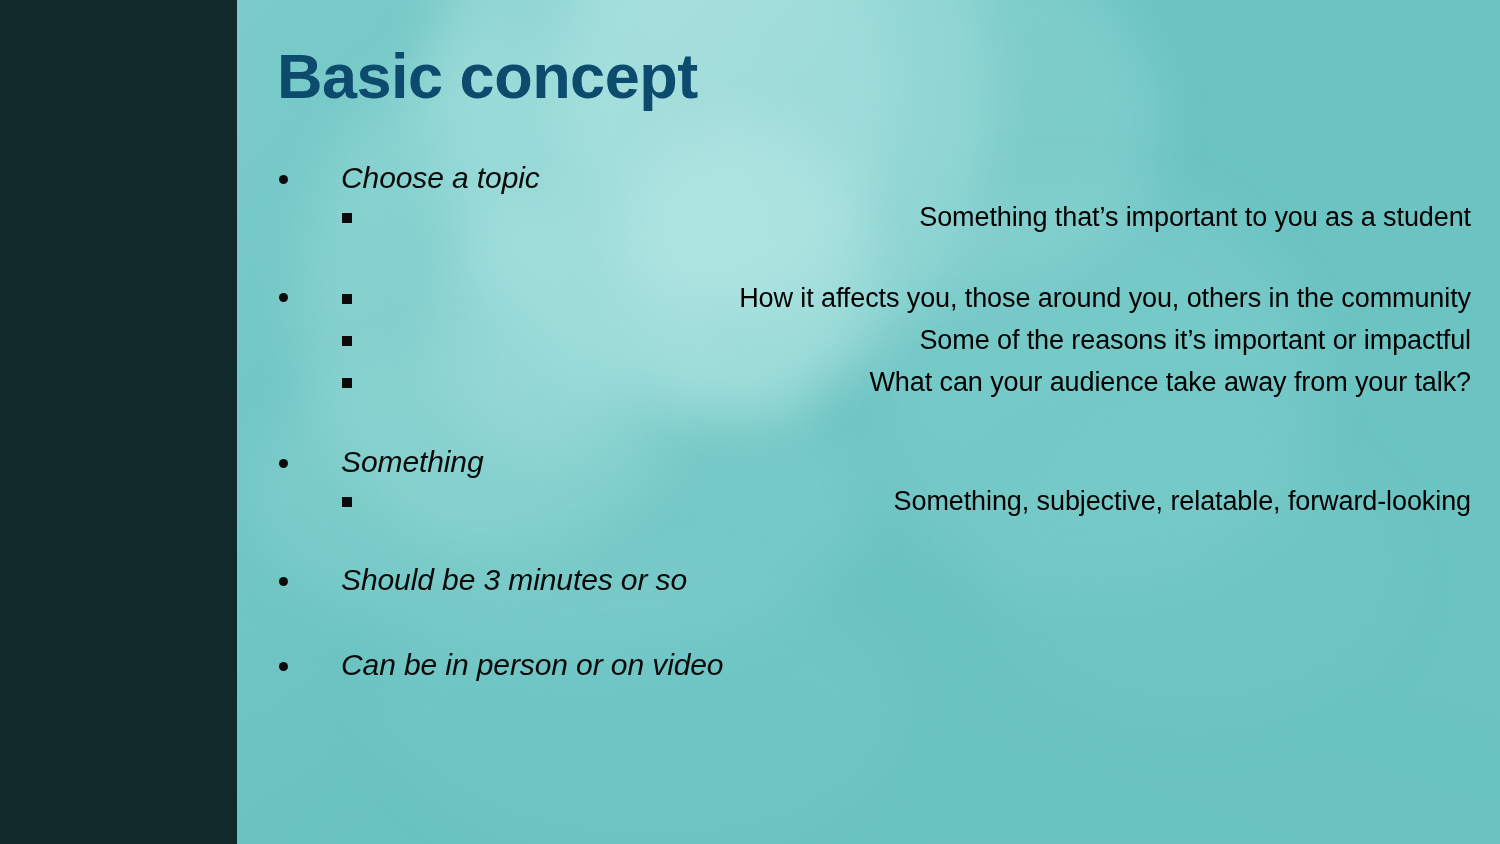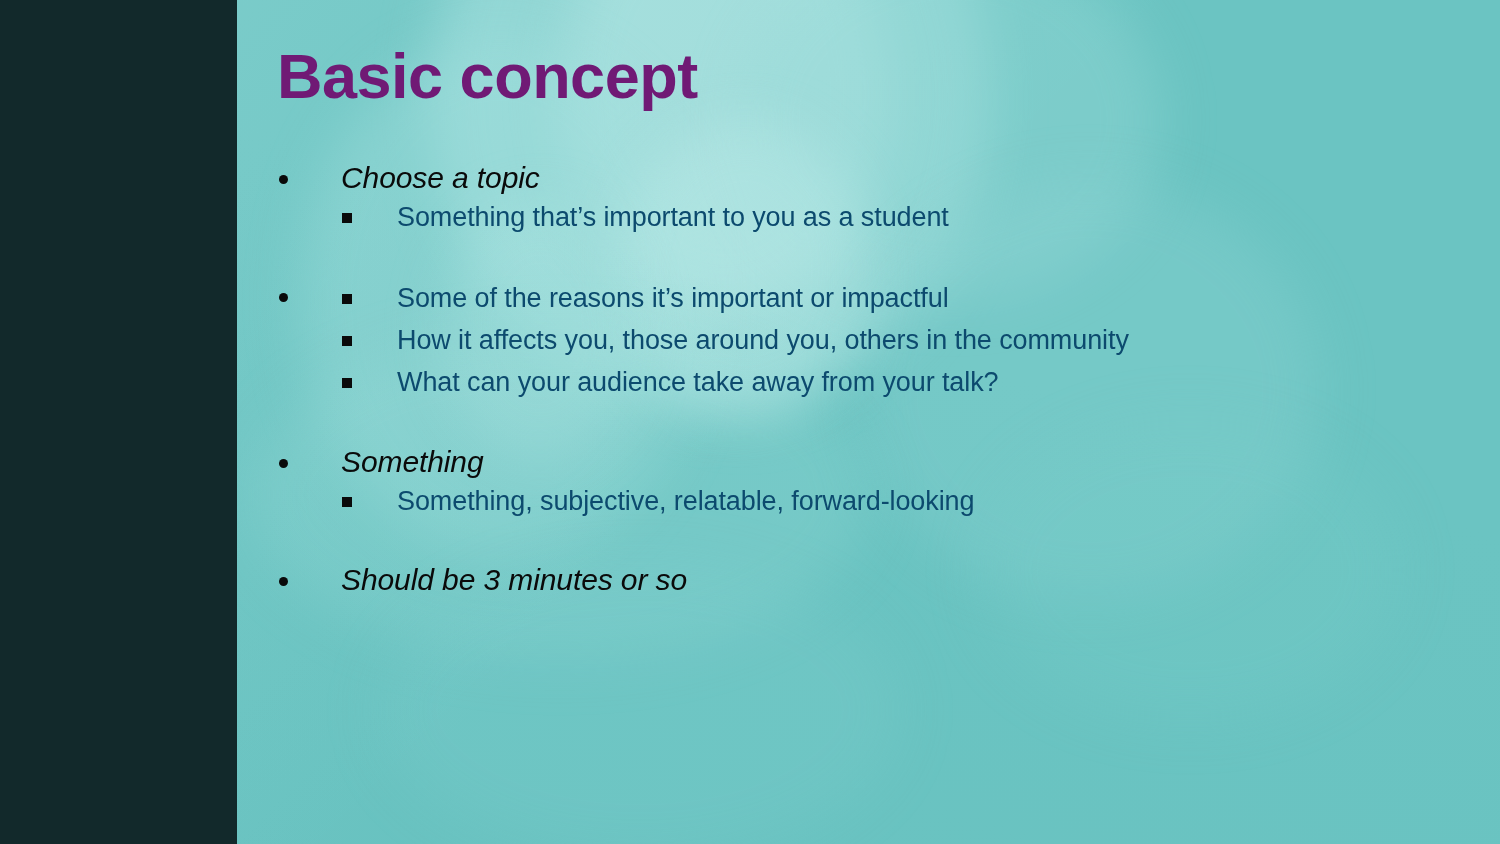--- a/index.html
+++ b/index.html
@@ -69,21 +69,21 @@
     z-index: 2;
   }
 
   .slide-title {
     position: absolute;
     left: 40px;
     top: 42px;
     font-size: 63px;
     font-weight: 700;
     letter-spacing: -0.5px;
-    color: #701a75;
+    color: #0c4a6e;
     line-height: 1.1;
     white-space: nowrap;
   }
 
   .body-list {
     position: absolute;
     left: 34px;
     top: 160px;
     width: 1200px;
   }
@@ -111,24 +111,25 @@
     border-radius: 50%;
     background: #0A0A0A;
   }
 
   
   .lvl2 {
     position: relative;
     padding-left: 126px;
     font-size: 27px;
     font-weight: 400;
-    color: #0c4a6e;
+    color: #000000;
     line-height: 1.55;
     letter-spacing: -0.1px;
     white-space: nowrap;
+    text-align: right;
   }
   .lvl2 .marker {
     position: absolute;
     left: 71px;
     top: 16px;
     width: 10px;
     height: 10px;
     background: #0A0A0A;
   }
 
@@ -174,28 +175,28 @@
       </div>
 
       <div class="gap-group"></div>
 
       <div class="bullet-group">
         <div class="lvl1">
           <span class="marker"></span>
         </div>
         <div class="lvl2">
           <span class="marker"></span>
+          <span>How it affects you, those around you, others in the community</span>
+        </div>
+        <div class="lvl2">
+          <span class="marker"></span>
           <span>Some of the reasons it’s important or impactful</span>
         </div>
         <div class="lvl2">
           <span class="marker"></span>
-          <span>How it affects you, those around you, others in the community</span>
-        </div>
-        <div class="lvl2">
-          <span class="marker"></span>
           <span>What can your audience take away from your talk?</span>
         </div>
       </div>
 
       <div class="gap-group"></div>
 
       <div class="bullet-group">
         <div class="lvl1">
           <span class="marker"></span>
           <span>Something</span>
@@ -211,16 +212,22 @@
       <div class="bullet-group">
         <div class="lvl1">
           <span class="marker"></span>
           <span>Should be 3 minutes or so</span>
         </div>
       </div>
 
       <div class="gap-group"></div>
       <div class="gap-small"></div>
 
+      <div class="bullet-group">
+        <div class="lvl1">
+          <span class="marker"></span>
+          <span>Can be in person or on video</span>
+        </div>
+      </div>
 
     </div>
   </div>
 </div>
 
 </body></html>

